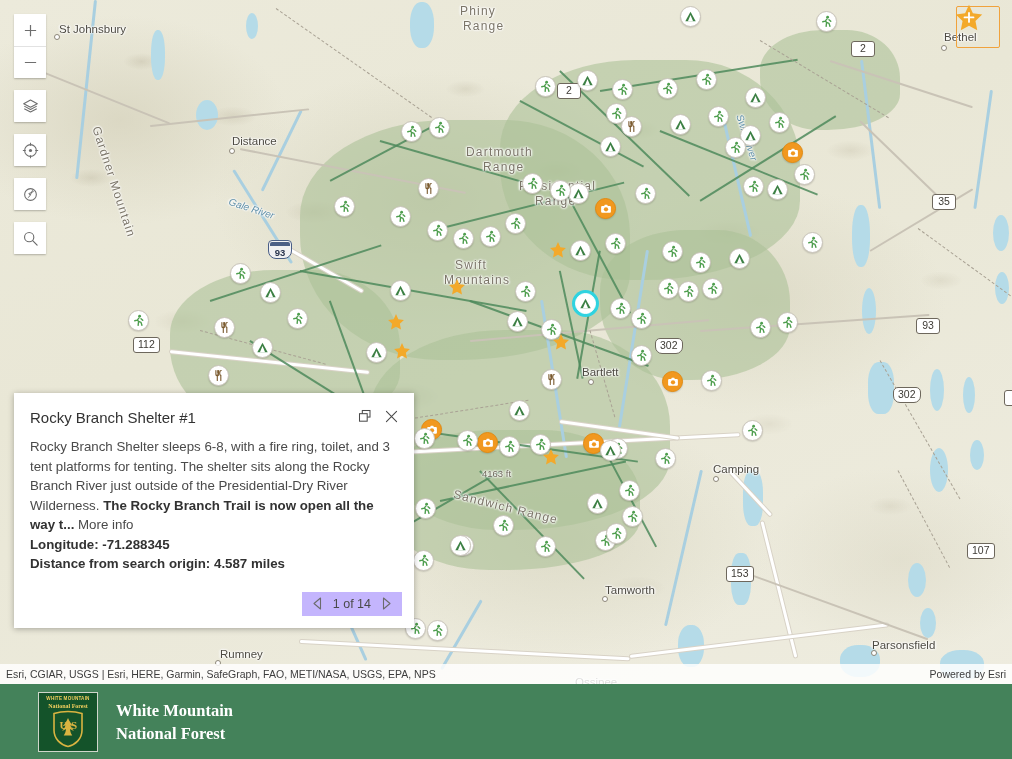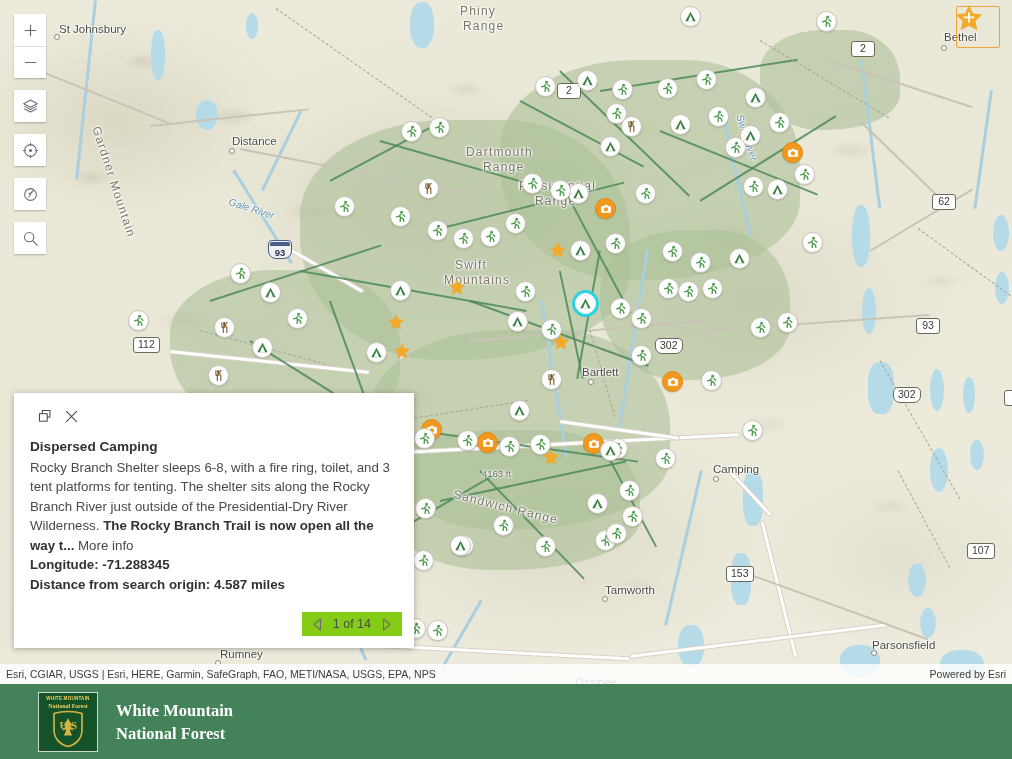--- a/index.html
+++ b/index.html
@@ -276,21 +276,21 @@
   .attr-line { font-weight: bold; color: #323232; }
   #popup-footer {
     display: flex;
     justify-content: flex-end;
     padding: 8px 12px 12px 12px;
   }
   #pager {
     display: flex;
     align-items: center;
     gap: 10px;
-    background: #84cc16;
+    background: #c4b5fd;
     padding: 5px 10px;
     font-size: 12.5px;
     color: #4a4a4a;
   }
   .pager-arrow {
     cursor: pointer;
     display: flex;
     align-items: center;
     color: #6b6b6b;
   }
@@ -482,21 +482,21 @@
         <div class="mlabel range" style="left: 444px; top: 273px;">Mountains</div>
         <div class="mlabel range" style="left: 452px; top: 500px; transform: rotate(14deg);">Sandwich Range</div>
         <div class="mlabel range" style="left: 56px; top: 175px; transform: rotate(72deg);">Gardner Mountain</div>
         <div class="mlabel water-name" style="left: 228px; top: 203px; transform: rotate(18deg);">Gale River</div>
         <div class="mlabel water-name" style="left: 723px; top: 132px; transform: rotate(72deg);">Swift River</div>
         <div class="mlabel peak" style="left: 482px; top: 468px;">4163 ft</div>
       </div>
     <div id="map-shields">
         <div class="shield" style="left: 851px; top: 41px;">2</div>
         <div class="shield" style="left: 557px; top: 83px;">2</div>
-        <div class="shield" style="left: 932px; top: 194px;">62</div>
+        <div class="shield" style="left: 932px; top: 194px;">35</div>
         <div class="shield" style="left: 916px; top: 318px;">93</div>
         <div class="shield interstate" style="left: 268px; top: 240px; height: 19px; line-height: 24px; font-size: 9.5px;">93</div>
         <div class="shield" style="left: 133px; top: 337px;">112</div>
         <div class="shield us" style="left: 655px; top: 338px;">302</div>
         <div class="shield us" style="left: 893px; top: 387px;">302</div>
         <div class="shield" style="left: 726px; top: 566px;">153</div>
         <div class="shield" style="left: 967px; top: 543px;">107</div>
         <div class="shield" style="left: 1004px; top: 390px;">B</div>
       </div>
     <div id="map-pois">
@@ -1310,39 +1310,39 @@
             <circle cx="7.6" cy="7.6" r="4.9" fill="none" stroke="#6e6e6e" stroke-width="1.2"></circle>
             <path d="M11.3 11.3 16 16" stroke="#6e6e6e" stroke-width="1.3" stroke-linecap="round"></path>
           </svg>
         </span>
       </button>
     </div>
   </div>
 
   <div id="popup">
     <div id="popup-header">
+      <div id="popup-title">Rocky Branch Shelter #1</div>
       <div class="popup-action">
         <span>
           <svg width="15" height="15" viewBox="0 0 16 16">
             <rect x="4.6" y="1.6" width="8.2" height="7" fill="none" stroke="#4a4a4a" stroke-width="1.1"></rect>
             <rect x="1.6" y="5" width="8.2" height="8" fill="#fff" stroke="#4a4a4a" stroke-width="1.1"></rect>
           </svg>
         </span>
       </div>
       <div class="popup-action">
         <span>
           <svg width="15" height="15" viewBox="0 0 16 16">
             <path d="M2.6 2.6 13.4 13.4M13.4 2.6 2.6 13.4" stroke="#4a4a4a" stroke-width="1.15" stroke-linecap="round"></path>
           </svg>
         </span>
       </div>
     </div>
 
     <div id="popup-body">
-      <div id="popup-subtitle">Dispersed Camping</div>
       <p id="popup-desc"><span>Rocky Branch Shelter sleeps 6-8, with a fire ring, toilet, and 3 tent platforms for tenting. The shelter sits along the Rocky Branch River just outside of the Presidential-Dry River Wilderness.  </span><span class="desc-bold">The Rocky Branch Trail is now open all the way t...</span> <span class="more-info">More info</span></p>
       <div class="attr-line">Longitude: -71.288345</div>
       <div class="attr-line">Distance from search origin: 4.587 miles</div>
     </div>
 
     <div id="popup-footer">
       <div id="pager">
         <span class="pager-arrow">
           <svg width="11" height="13" viewBox="0 0 11 13">
               <path d="M8.5 1 2 6.5 8.5 12z" fill="none" stroke="#6b6b6b" stroke-width="1.1" stroke-linejoin="round"></path>

